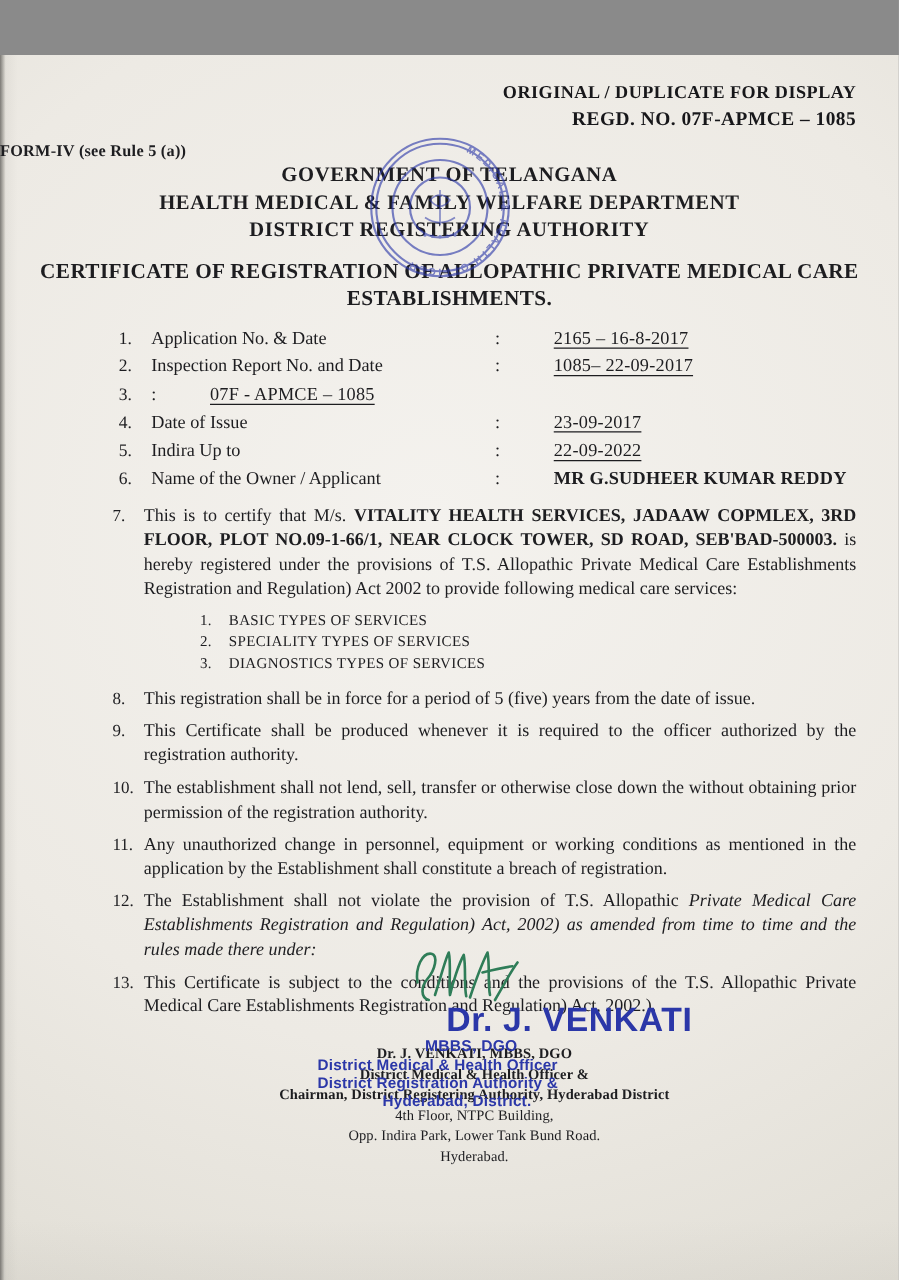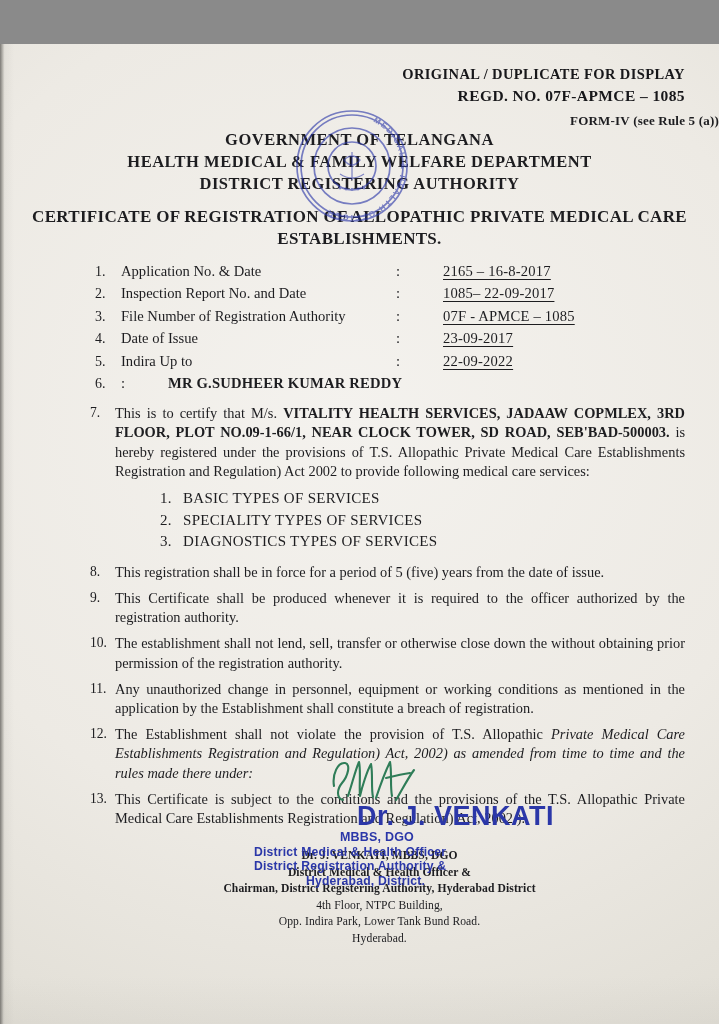--- a/index.html
+++ b/index.html
@@ -52,21 +52,21 @@
     text-align: right;
     padding-right: 34px;
     font-weight: bold;
     letter-spacing: .4px;
     color: #17171a;
   }
   .hdr-right .l1 { font-size: 14.5px; padding-top: 22px; }
   .hdr-right .l2 { font-size: 15.5px; padding-top: 4px; }
 
   .form-line {
-    text-align: right;
+    text-align: left;
     font-size: 13px;
     font-weight: bold;
     margin-top: 8px;
     letter-spacing: .2px;
   }
   .gov-block {
     text-align: center;
     font-weight: bold;
     letter-spacing: .5px;
   }
@@ -133,21 +133,21 @@
   }
   .ctext b { font-weight: bold; }
   .ctext i { font-style: italic; }
 
   .services {
     list-style: none;
     margin: 7px 0 10px 0;
     padding-left: 70px;
   }
   .services li {
-    font-size: 15px;
+    font-size: 12px;
     letter-spacing: .3px;
     line-height: 1.44;
   }
   .services .sn { display: inline-block; width: 23px; }
 
   
   .sigblock {
     margin-top: 20px;
     text-align: center;
     font-size: 11.6px;
@@ -253,41 +253,41 @@
 
       <div class="frow">
         <div class="fnum">2.</div>
         <div class="flabel">Inspection Report No. and Date</div>
         <div class="fcolon">:</div>
         <div class="fval u">1085– 22-09-2017</div>
       </div>
 
       <div class="frow">
         <div class="fnum">3.</div>
-        <div class="flabel">File Number of Registration Authority</div>
         <div class="fcolon">:</div>
         <div class="fval u">07F - APMCE – 1085</div>
       </div>
 
       <div class="frow">
         <div class="fnum">4.</div>
         <div class="flabel">Date of Issue</div>
         <div class="fcolon">:</div>
         <div class="fval u">23-09-2017</div>
       </div>
 
       <div class="frow">
         <div class="fnum">5.</div>
         <div class="flabel">Indira Up to</div>
         <div class="fcolon">:</div>
         <div class="fval u">22-09-2022</div>
       </div>
 
       <div class="frow">
         <div class="fnum">6.</div>
+        <div class="flabel">Name of the Owner / Applicant</div>
         <div class="fcolon">:</div>
         <div class="fval">MR G.SUDHEER KUMAR REDDY</div>
       </div>
 
     </div>
 
     <div class="clauses">
 
       <div class="clause">
         <div class="cnum">7.</div>

